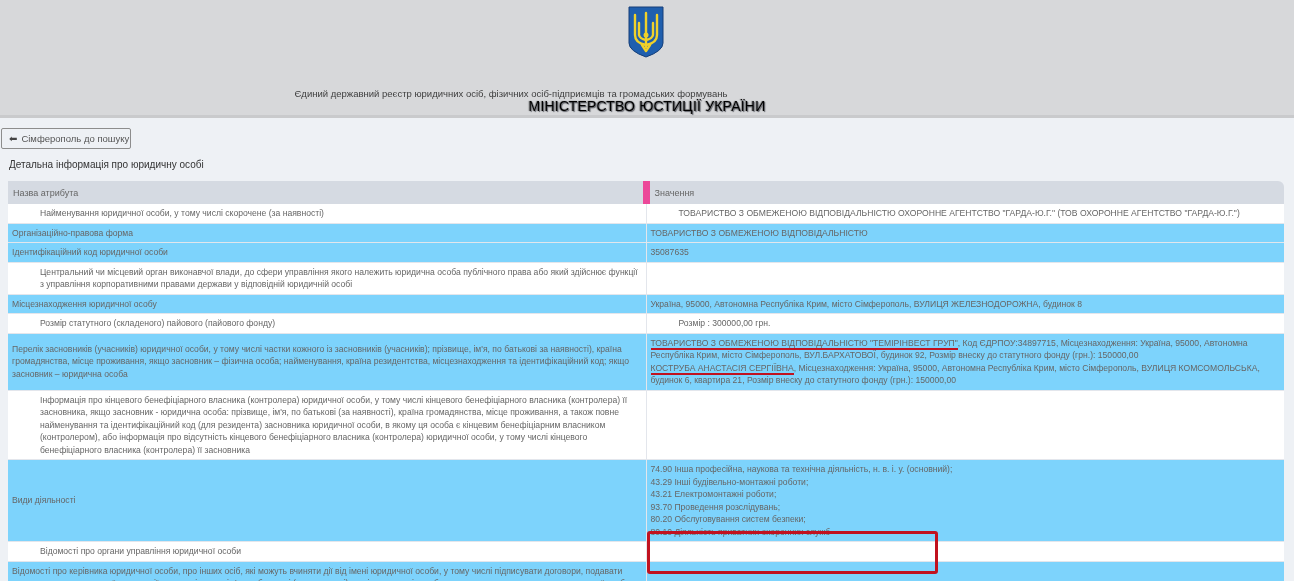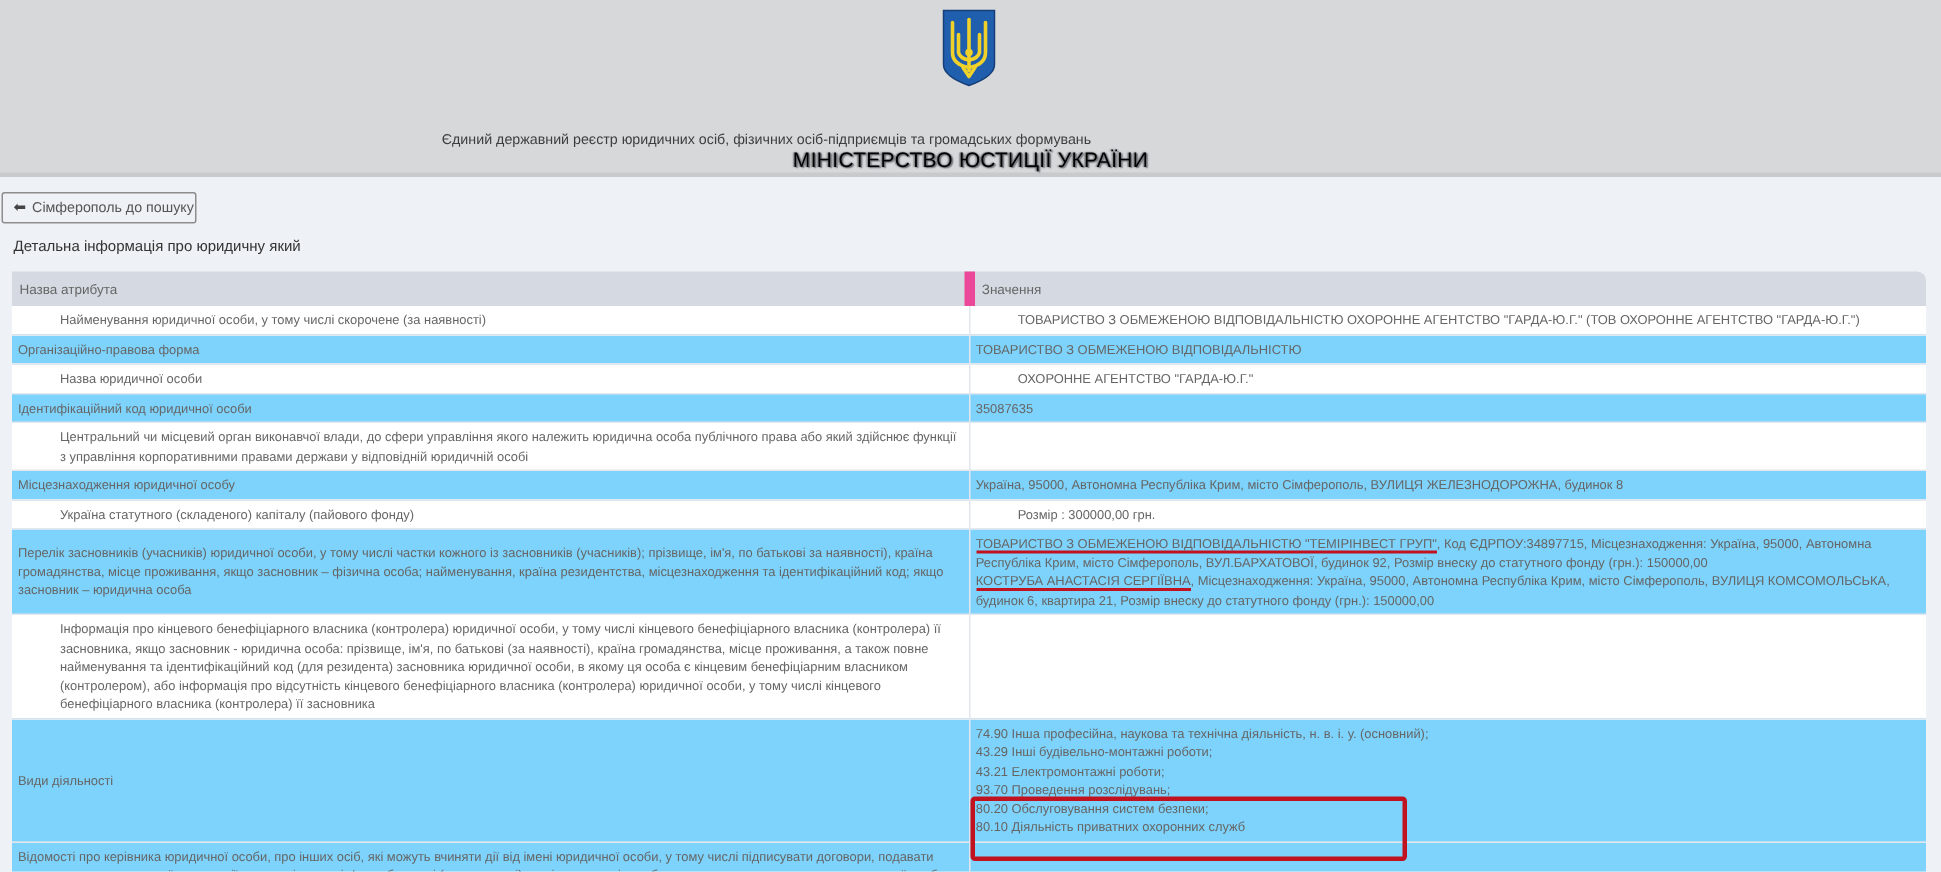--- a/index.html
+++ b/index.html
@@ -81,21 +81,21 @@
   </svg>
   <div class="ministry">МІНІСТЕРСТВО ЮСТИЦІЇ УКРАЇНИ</div>
   <div class="subtitle">Єдиний державний реєстр юридичних осіб, фізичних осіб-підприємців та громадських формувань</div>
 </div>
 
 <div class="back-btn">
   <span class="arrow">⬅</span>
   <span>Сімферополь до пошуку</span>
 </div>
 
-<div class="page-title">Детальна інформація про юридичну який</div>
+<div class="page-title">Детальна інформація про юридичну особі</div>
 
 <div class="table-wrap">
   <table>
     <colgroup>
         <col class="c1">
         <col class="c2">
       </colgroup>
     <thead>
       <tr>
         <th class="first">Назва атрибута</th>
@@ -104,38 +104,34 @@
     </thead>
     <tbody>
       <tr class="odd" style="height:19px">
         <td class="attr">Найменування юридичної особи, у тому числі скорочене (за наявності)</td>
         <td>ТОВАРИСТВО З ОБМЕЖЕНОЮ ВІДПОВІДАЛЬНІСТЮ ОХОРОННЕ АГЕНТСТВО "ГАРДА-Ю.Г." (ТОВ ОХОРОННЕ АГЕНТСТВО "ГАРДА-Ю.Г.")</td>
       </tr>
       <tr class="even" style="height:19px">
         <td class="attr">Організаційно-правова форма</td>
         <td>ТОВАРИСТВО З ОБМЕЖЕНОЮ ВІДПОВІДАЛЬНІСТЮ</td>
       </tr>
-      <tr class="odd" style="height:19px">
-        <td class="attr">Назва юридичної особи</td>
-        <td>ОХОРОННЕ АГЕНТСТВО "ГАРДА-Ю.Г."</td>
-      </tr>
       <tr class="even" style="height:14px">
         <td class="attr">Ідентифікаційний код юридичної особи</td>
         <td>35087635</td>
       </tr>
       <tr class="odd" style="height:27px">
         <td class="attr">Центральний чи місцевий орган виконавчої влади, до сфери управління якого належить юридична особа публічного права або який здійснює функції з управління корпоративними правами держави у відповідній юридичній особі</td>
         <td></td>
       </tr>
       <tr class="even" style="height:19px">
         <td class="attr">Місцезнаходження юридичної особу</td>
         <td>Україна, 95000, Автономна Республіка Крим, місто Сімферополь, ВУЛИЦЯ ЖЕЛЕЗНОДОРОЖНА, будинок 8</td>
       </tr>
       <tr class="odd" style="height:19px">
-        <td class="attr">Україна статутного (складеного) капіталу (пайового фонду)</td>
+        <td class="attr">Розмір статутного (складеного) пайового (пайового фонду)</td>
         <td>Розмір : 300000,00 грн.</td>
       </tr>
       <tr class="even" style="height:52px">
         <td class="attr">Перелік засновників (учасників) юридичної особи, у тому числі частки кожного із засновників (учасників); прізвище, ім'я, по батькові за наявності), країна громадянства, місце проживання, якщо засновник – фізична особа; найменування, країна резидентства, місцезнаходження та ідентифікаційний код; якщо засновник – юридична особа</td>
         <td>
           <span class="val-line"><span class="u-red">ТОВАРИСТВО З ОБМЕЖЕНОЮ ВІДПОВІДАЛЬНІСТЮ "ТЕМІРІНВЕСТ ГРУП"</span><span>, Код ЄДРПОУ:34897715, Місцезнаходження: Україна, 95000, Автономна Республіка Крим, місто Сімферополь, ВУЛ.БАРХАТОВОЇ, будинок 92, Розмір внеску до статутного фонду (грн.): 150000,00</span></span>
           <span class="val-line"><span class="u-red">КОСТРУБА АНАСТАСІЯ СЕРГІЇВНА</span><span>, Місцезнаходження: Україна, 95000, Автономна Республіка Крим, місто Сімферополь, ВУЛИЦЯ КОМСОМОЛЬСЬКА, будинок 6, квартира 21, Розмір внеску до статутного фонду (грн.): 150000,00</span></span>
         </td>
       </tr>
       <tr class="odd" style="height:52px">
@@ -146,20 +142,24 @@
         <td class="attr">Види діяльності</td>
         <td>
           <span class="val-line">74.90 Інша професійна, наукова та технічна діяльність, н. в. і. у. (основний);</span>
           <span class="val-line">43.29 Інші будівельно-монтажні роботи;</span>
           <span class="val-line">43.21 Електромонтажні роботи;</span>
           <span class="val-line">93.70 Проведення розслідувань;</span>
           <span class="val-line">80.20 Обслуговування систем безпеки;</span>
           <span class="val-line">80.10 Діяльність приватних охоронних служб</span>
         </td>
       </tr>
+      <tr class="odd" style="height:19px">
+        <td class="attr">Відомості про органи управління юридичної особи</td>
+        <td></td>
+      </tr>
       <tr class="even" style="height:28px">
         <td class="attr">Відомості про керівника юридичної особи, про інших осіб, які можуть вчиняти дії від імені юридичної особи, у тому числі підписувати договори, подавати документи для державної реєстрації тощо: прізвище, ім'я, по батькові (за наявності), дані про наявність обмежень щодо представництва юридичної особи</td>
         <td>
           
           
         </td>
       </tr>
 
     </tbody>
   </table>

